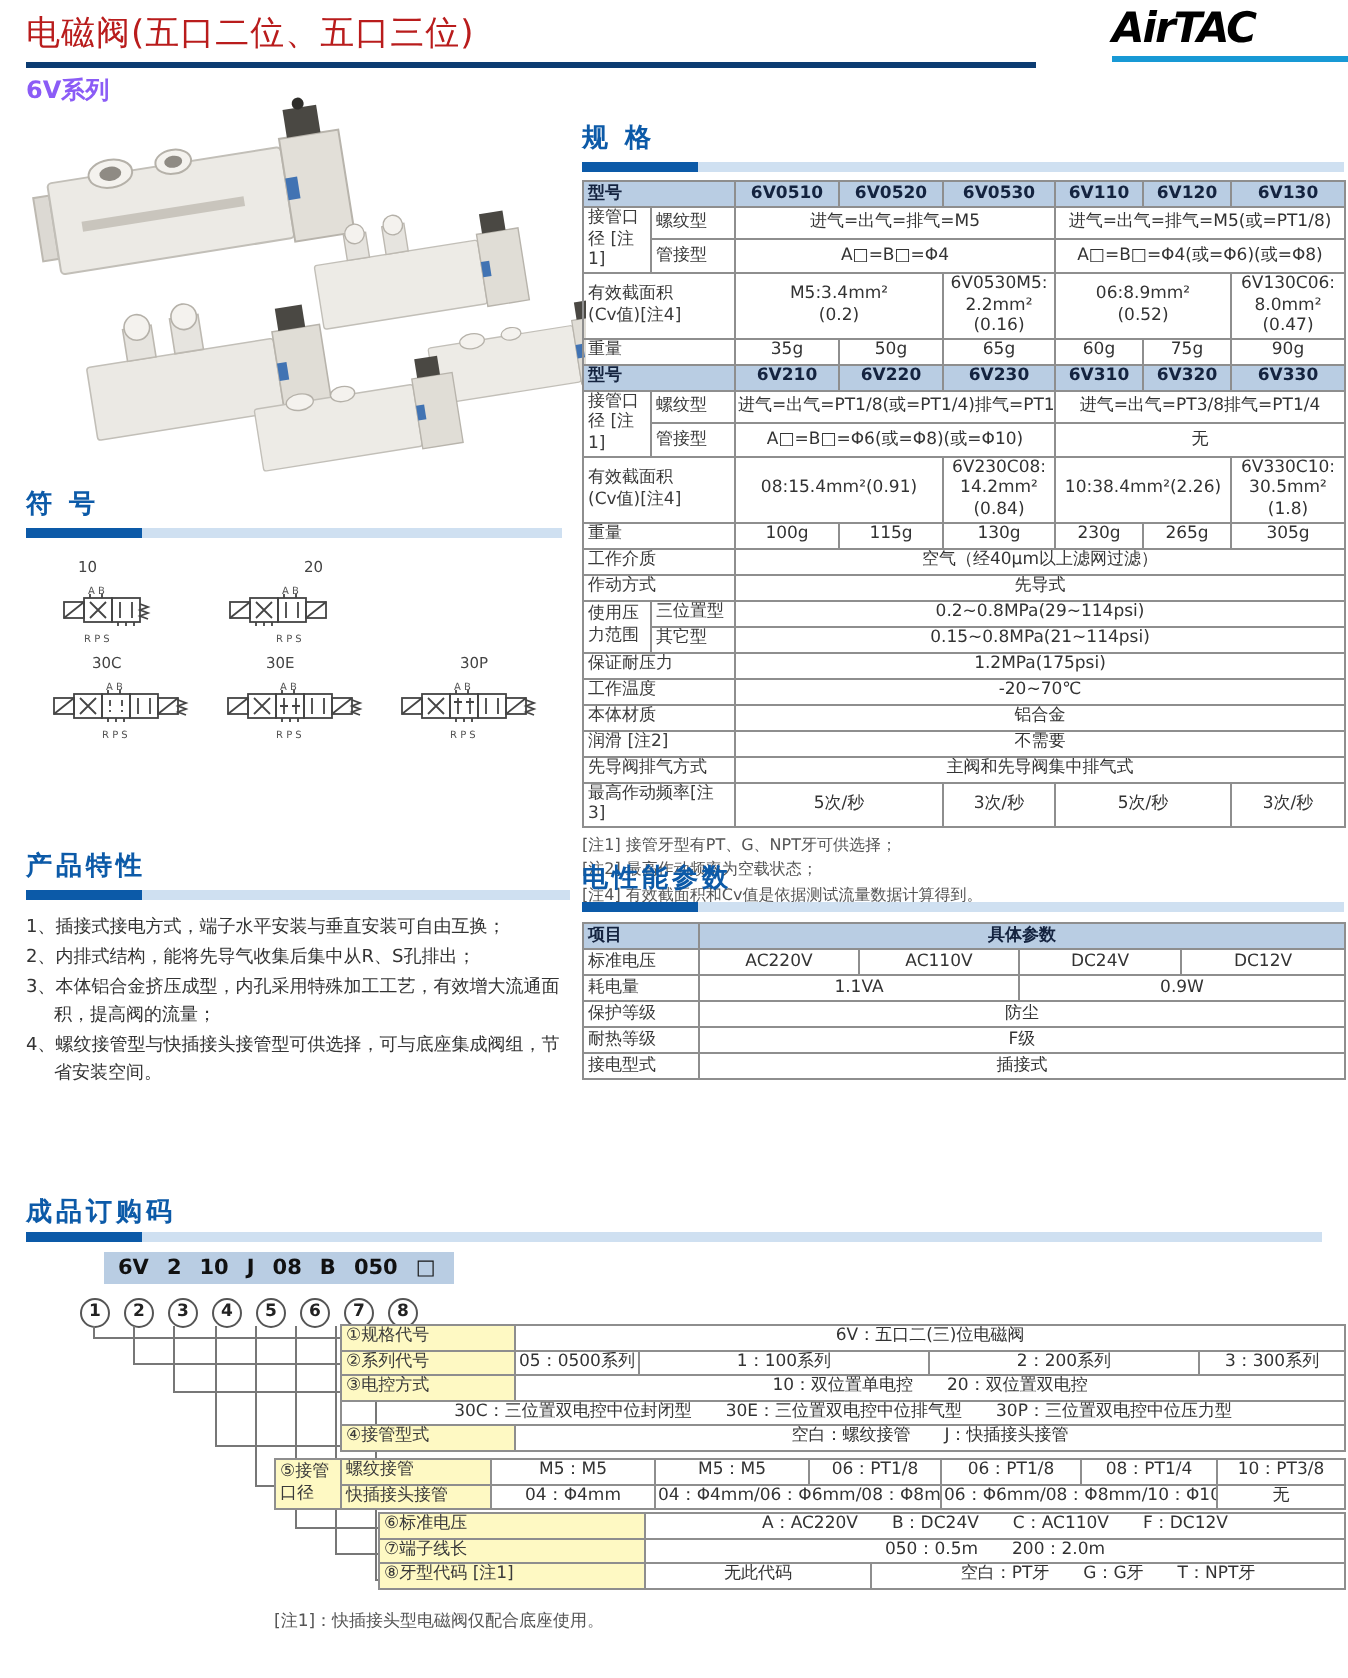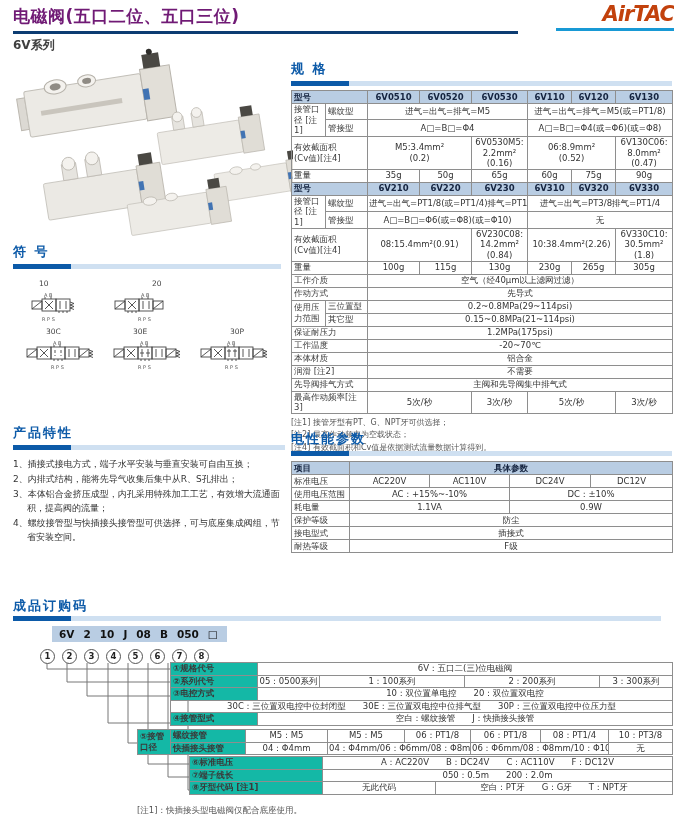--- a/index.html
+++ b/index.html
@@ -1,24 +1,24 @@
 <!DOCTYPE html>
 <html><head>
 <meta charset="utf-8">
 <style>
   html,body{margin:0;padding:0;background:#fff;}
   body{font-family:"DejaVu Sans","Liberation Sans",sans-serif;}
   #page{position:relative;width:674px;height:839px;background:#fff;overflow:hidden;color:#222;}
   .abs{position:absolute;}
   
-  .h1{left:13px;top:5px;font-size:17px;font-weight:bold;color:#701a75;letter-spacing:.5px;}
+  .h1{left:13px;top:5px;font-size:17px;font-weight:normal;color:#b91c1c;letter-spacing:.5px;}
   .h1-rule{left:13px;top:31px;width:505px;height:3px;background:#0c3c72;}
-  .logo{left:556px;top:2px;width:118px;text-align:right;font-size:21px;font-weight:bold;font-style:italic;color:#c2410c;letter-spacing:-1px;}
+  .logo{left:556px;top:2px;width:118px;text-align:left;font-size:21px;font-weight:bold;font-style:italic;color:#000000;letter-spacing:-1px;}
   .logo-rule{left:556px;top:28px;width:118px;height:3px;background:#1899d5;}
-  .series{left:13px;top:37px;font-size:12px;font-weight:bold;color:#404040;}
+  .series{left:13px;top:37px;font-size:12px;font-weight:bold;color:#8b5cf6;}
   
   .sec-title{font-size:13px;font-weight:bold;color:#0c5aa8;letter-spacing:2px;margin:0 0 3px 0;}
   .rule{height:5px;background:#cfe0f1;position:relative;}
   .rule::before{content:"";position:absolute;left:0;top:0;width:58px;height:5px;background:#0c5aa8;}
   
   table.t{border-collapse:collapse;table-layout:fixed;}
   table.t td{border:1px solid #8e8e8e;font-size:8.5px;text-align:center;padding:0 1px;height:12px;line-height:1.25;color:#333;overflow:hidden;}
   table.t td.lb{text-align:left;padding:0 2px;color:#3a3a3a;}
   table.t td.hd{background:#b9cde3;font-weight:bold;color:#14233f;}
   .ml{white-space:pre-line;}
@@ -30,21 +30,21 @@
   .feat div{padding-left:14px;text-indent:-14px;margin-bottom:1px;}
   
   .sym{position:absolute;}
   .sym-code{font-size:7.5px;color:#444;margin-left:14px;margin-bottom:0;}
   .sym svg text{font-size:5px;fill:#555;}
   
   .codebar{left:52px;top:29px;display:flex;gap:9px;align-items:center;background:#b9cde3;padding:2px 9px 2px 7px;font-size:10.5px;font-weight:bold;color:#111;}
   .circles{left:40px;top:52px;display:flex;gap:7px;}
   .circle{width:13px;height:13px;border:1.2px solid #555;border-radius:50%;font-size:8.5px;font-weight:bold;text-align:center;line-height:13px;color:#222;background:#fff;}
   .ord td{height:11.5px !important;}
-  .ord td.lb{background:#14b8a6;font-weight:bold;color:#14233f;}
+  .ord td.lb{background:#fef9c3;font-weight:normal;color:#14233f;}
   .ord-note{font-size:8.5px;color:#555;}
   svg .ln{stroke:#777;stroke-width:1;fill:none;}
   svg .vs{stroke:#444;stroke-width:.9;fill:none;}
 </style>
 </head>
 <body>
 
 <div id="page">
 
   <div class="abs h1">电磁阀(五口二位、五口三位)</div>
@@ -390,40 +390,35 @@
         <td class="hd" colspan="4">具体参数</td>
       </tr>
       <tr>
         <td class="lb">标准电压</td>
         <td>AC220V</td>
         <td>AC110V</td>
         <td>DC24V</td>
         <td>DC12V</td>
       </tr>
       <tr>
-        <td class="lb">使用电压范围</td>
-        <td colspan="2">AC：+15%~-10%</td>
-        <td colspan="2">DC：±10%</td>
-      </tr>
-      <tr>
         <td class="lb">耗电量</td>
         <td colspan="2">1.1VA</td>
         <td colspan="2">0.9W</td>
       </tr>
       <tr>
         <td class="lb">保护等级</td>
         <td colspan="4">防尘</td>
       </tr>
       <tr>
+        <td class="lb">耐热等级</td>
+        <td colspan="4">F级</td>
+      </tr>
+      <tr>
         <td class="lb">接电型式</td>
         <td colspan="4">插接式</td>
-      </tr>
-      <tr>
-        <td class="lb">耐热等级</td>
-        <td colspan="4">F级</td>
       </tr>
     </tbody>
       </table>
   </div>
 
   <div class="abs" style="left:0;top:597px;width:590px;height:242px;">
     <div class="abs sec-title" style="left:13px;top:0;">成品订购码</div>
     <div class="abs rule" style="left:13px;top:19px;width:648px;"></div>
 
     <div class="abs codebar">

